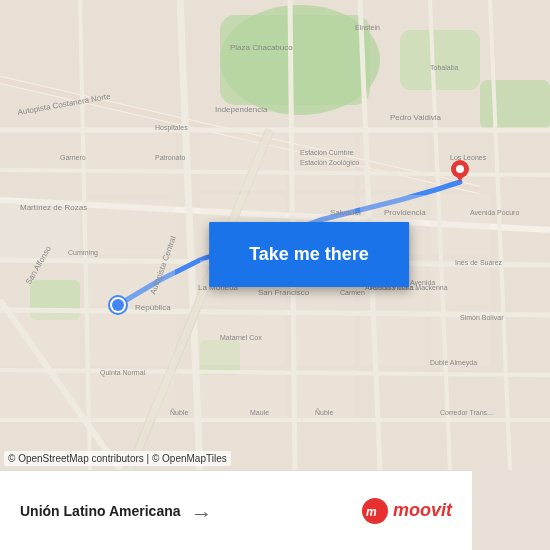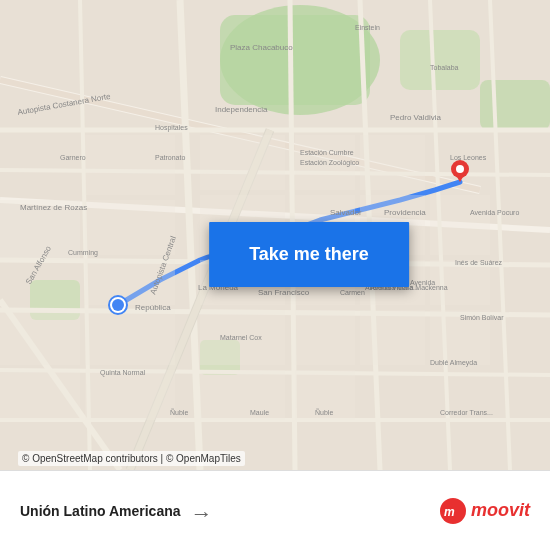--- a/index.html
+++ b/index.html
@@ -58,26 +58,25 @@
     #attribution {
       position: absolute;
       bottom: 4px;
       left: 4px;
       font-size: 10px;
       color: #333;
       background: rgba(255,255,255,0.7);
       padding: 2px 4px;
       border-radius: 2px;
       z-index: 10;
-      margin-left: 14px;
     }
 
     
     #bottom-bar {
-      width: 550px;
+      width: 472px;
       height: 80px;
       background: white;
       display: flex;
       align-items: center;
       justify-content: space-between;
       padding: 0 20px;
       border-top: 1px solid #ddd;
       flex-shrink: 0;
     }
 

